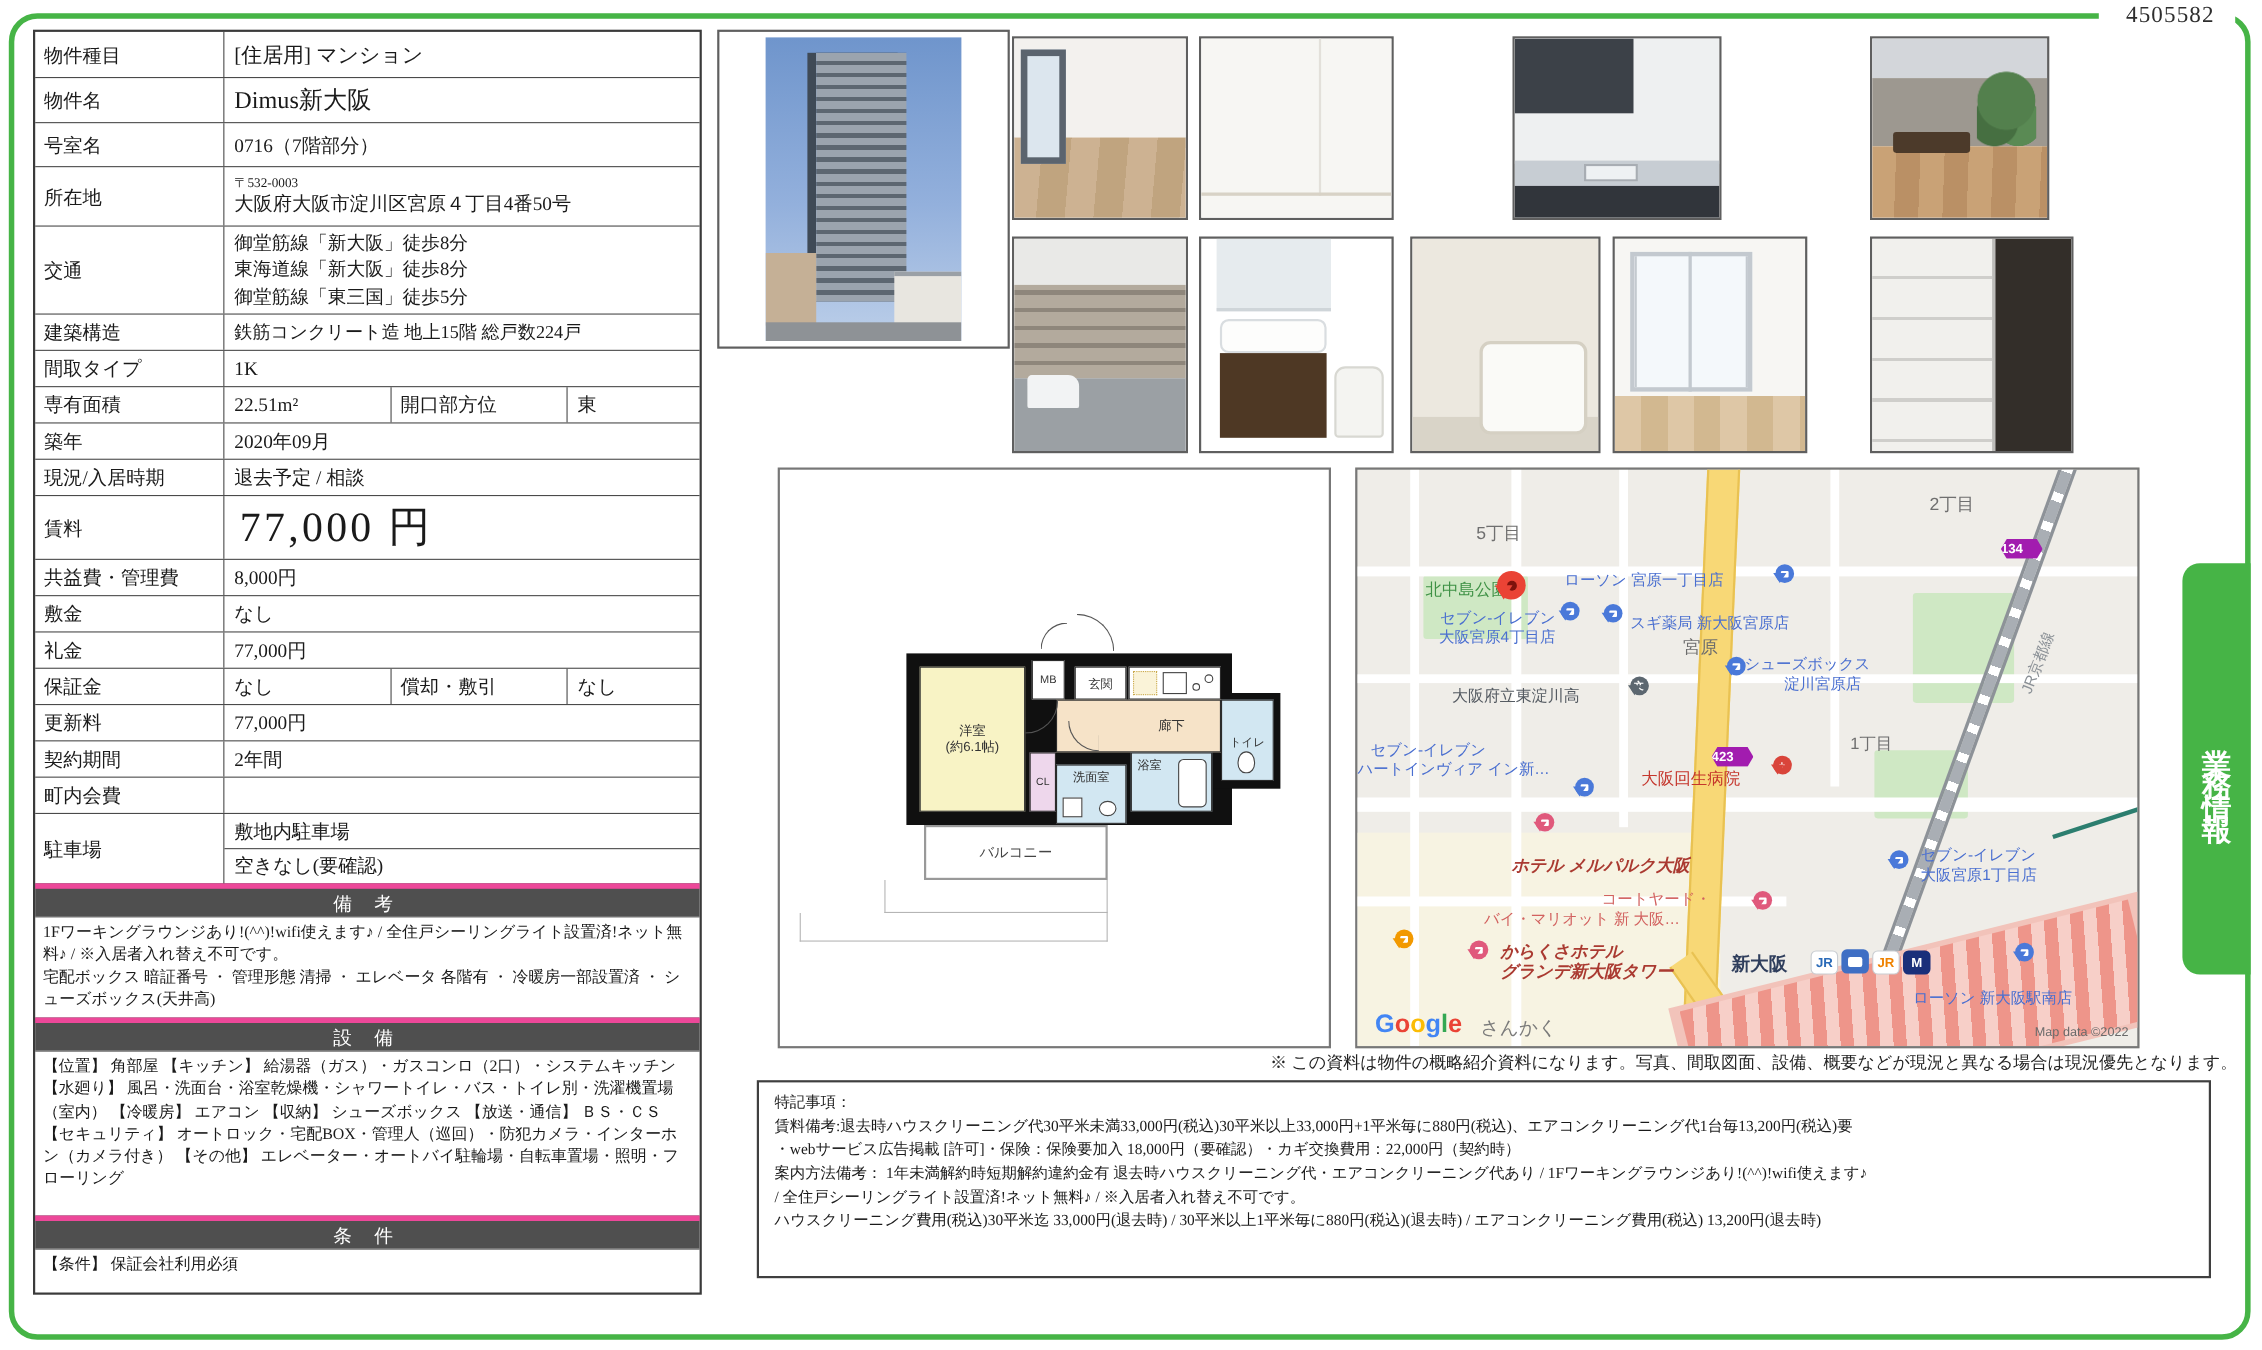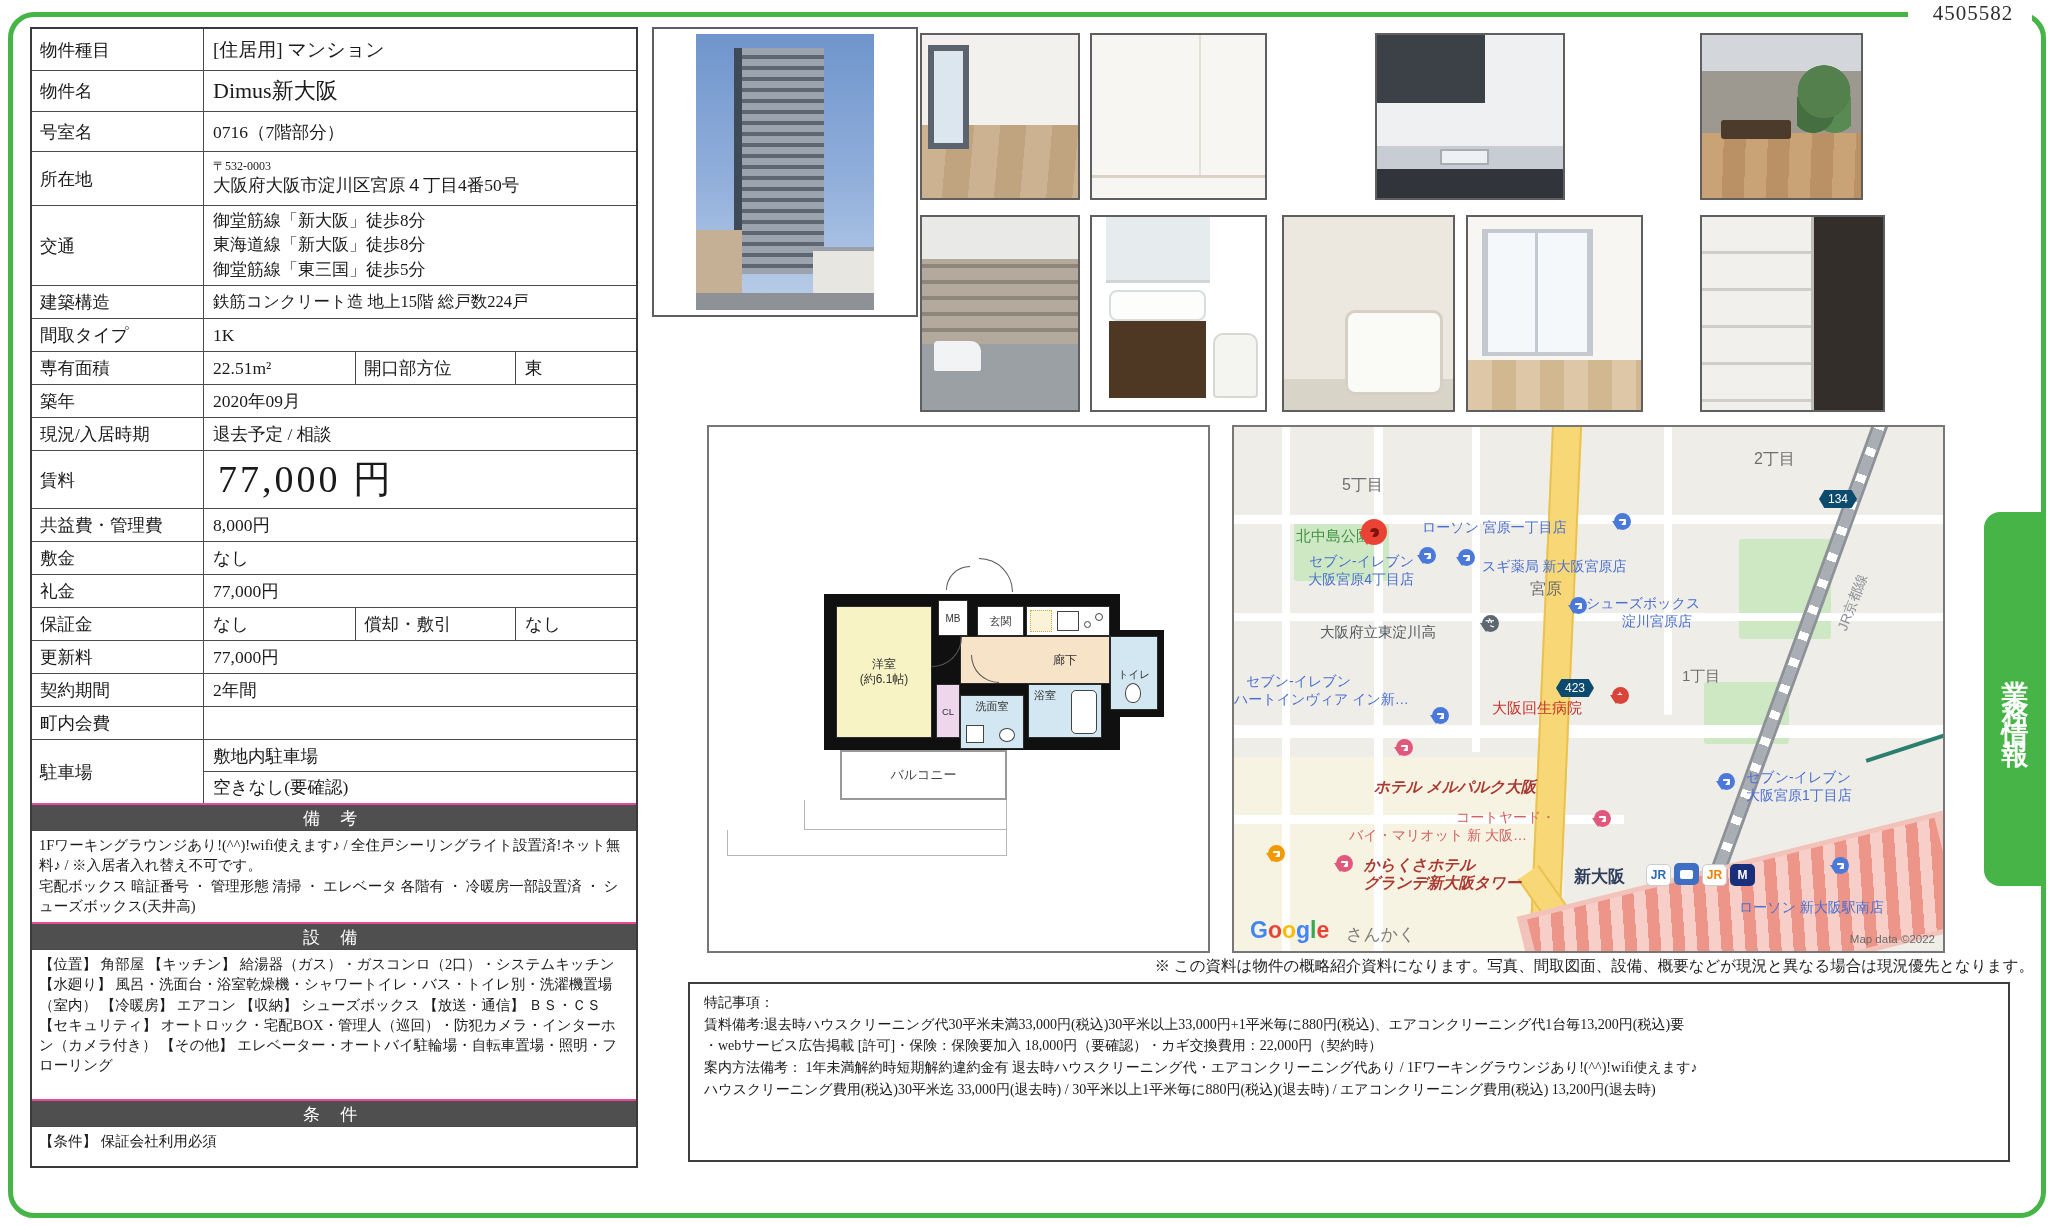--- a/index.html
+++ b/index.html
@@ -29,21 +29,21 @@
   .pvalue.w150 { flex:0 0 152px; border-right:1px solid #4a4a4a; }
   .pvalue.col { flex-direction:column; align-items:flex-start; justify-content:center; }
   .postal { font-size:12px; line-height:1.1; }
   .vname { font-size:22px; }
   .vbig { font-size:38px; letter-spacing:3px; padding-left:14px; }
   .h41{min-height:41px} .h40{min-height:40px} .h54{min-height:54px} .h80{min-height:80px}
   .h33{min-height:33px} .h58{min-height:58px} .h64{min-height:64px}
   .pcol { flex:1; display:flex; flex-direction:column; }
   .pcell { min-height:31px; padding:2px 9px; font-size:17.5px; display:flex; align-items:center; }
   .pcell.bt { border-top:1px solid #4a4a4a; }
-  .sec-bar { border-top:2px solid #ec4899; background:#4f4f4f; color:#fff; text-align:center;
+  .sec-bar { border-top:5px solid #ec4899; background:#4f4f4f; color:#fff; text-align:center;
              font-size:17px; letter-spacing:8px; min-height:27px; padding-top:2px; }
   .sec-text { border-top:1px solid #4a4a4a; padding:4px 7px; font-size:14.5px; line-height:1.4; }
   .sec-text.rem { min-height:92px; }
   .sec-text.eq { min-height:150px; }
   .sec-text.cond { min-height:40px;font-family:Liberation Serif, serif; }
 
   
   .ph { position:absolute; border:2px solid #5f5f5f; background:#fff; overflow:hidden; z-index:2; }
   .ph .in { position:absolute; inset:0; }
   
@@ -132,22 +132,22 @@
   .pin .txt { color:#fff; font-size:9px; font-weight:bold; line-height:1; }
   .pin.blue .hd{background:#4a79d9} .pin.blue .tp{border-top:9px solid #4a79d9}
   .pin.pinkp .hd{background:#e0597c} .pin.pinkp .tp{border-top:9px solid #e0597c}
   .pin.redp .hd{background:#d9443a} .pin.redp .tp{border-top:9px solid #d9443a}
   .pin.navy .hd{background:#5c6770} .pin.navy .tp{border-top:9px solid #5c6770}
   .pin.orange .hd{background:#f29900} .pin.orange .tp{border-top:9px solid #f29900}
   .pin.dest { width:30px; }
   .pin.dest .hd { width:26px; height:26px; background:#ea4335; }
   .pin.dest .tp { border-left:8px solid transparent; border-right:8px solid transparent; border-top:13px solid #ea4335; margin-top:-5px; }
   .pin.dest .dot { width:9px; height:9px; border-radius:50%; background:#7e120c; display:block; }
-  .rbadge { position:absolute; background:#0c4a6e; color:#fff; font-size:12px; font-weight:normal;
-            padding:2px 0; width:38px; text-align:center;
+  .rbadge { position:absolute; background:#a21caf; color:#fff; font-size:12px; font-weight:bold;
+            padding:2px 0; width:38px; 
             clip-path:polygon(14% 0,86% 0,100% 50%,86% 100%,14% 100%,0 50%); }
   .g-let { font-size:23px; font-weight:bold; }
   .gc1{color:#4285F4} .gc2{color:#EA4335} .gc3{color:#FBBC05} .gc4{color:#34A853}
   .sicon { display:inline-flex; align-items:center; justify-content:center; width:25px; height:22px;
            border-radius:5px; font-size:12px; font-weight:bold; margin-right:3px; position:relative; }
   .sicon.jrw { background:#fff; color:#2b6bb8; border:1px solid #c9cdd2; }
   .sicon.trn { background:#3f6fc4; }
   .sicon.trn .tw { width:13px; height:9px; background:#fff; border-radius:2px; display:block; }
   .sicon.jro { background:#fff; color:#ef8200; border:1px solid #c9cdd2; }
   .sicon.met { background:#1a2f7a; color:#fff; }
@@ -508,16 +508,17 @@
     <div class="ml" style="left:112px; top:496px; font-size:17px; color:#7a7a7a;">さんかく</div>
     <div class="ml m-copy" style="right:8px; bottom:6px;">Map data ©2022</div>
   </div>
 
   <div class="disclaimer">※ この資料は物件の概略紹介資料になります。写真、間取図面、設備、概要などが現況と異なる場合は現況優先となります。</div>
   <div class="special-box">
     <div>特記事項：</div>
     <div>賃料備考:退去時ハウスクリーニング代30平米未満33,000円(税込)30平米以上33,000円+1平米毎に880円(税込)、エアコンクリーニング代1台毎13,200円(税込)要</div>
     <div>・webサービス広告掲載 [許可]・保険：保険要加入 18,000円（要確認）・カギ交換費用：22,000円（契約時）</div>
     <div>案内方法備考： 1年未満解約時短期解約違約金有 退去時ハウスクリーニング代・エアコンクリーニング代あり / 1Fワーキングラウンジあり!(^^)!wifi使えます♪</div>
+    <div>/ 全住戸シーリングライト設置済!ネット無料♪ / ※入居者入れ替え不可です。</div>
     <div>ハウスクリーニング費用(税込)30平米迄 33,000円(退去時) / 30平米以上1平米毎に880円(税込)(退去時) / エアコンクリーニング費用(税込) 13,200円(退去時)</div>
   </div>
 
 </div>
 
 </body></html>

